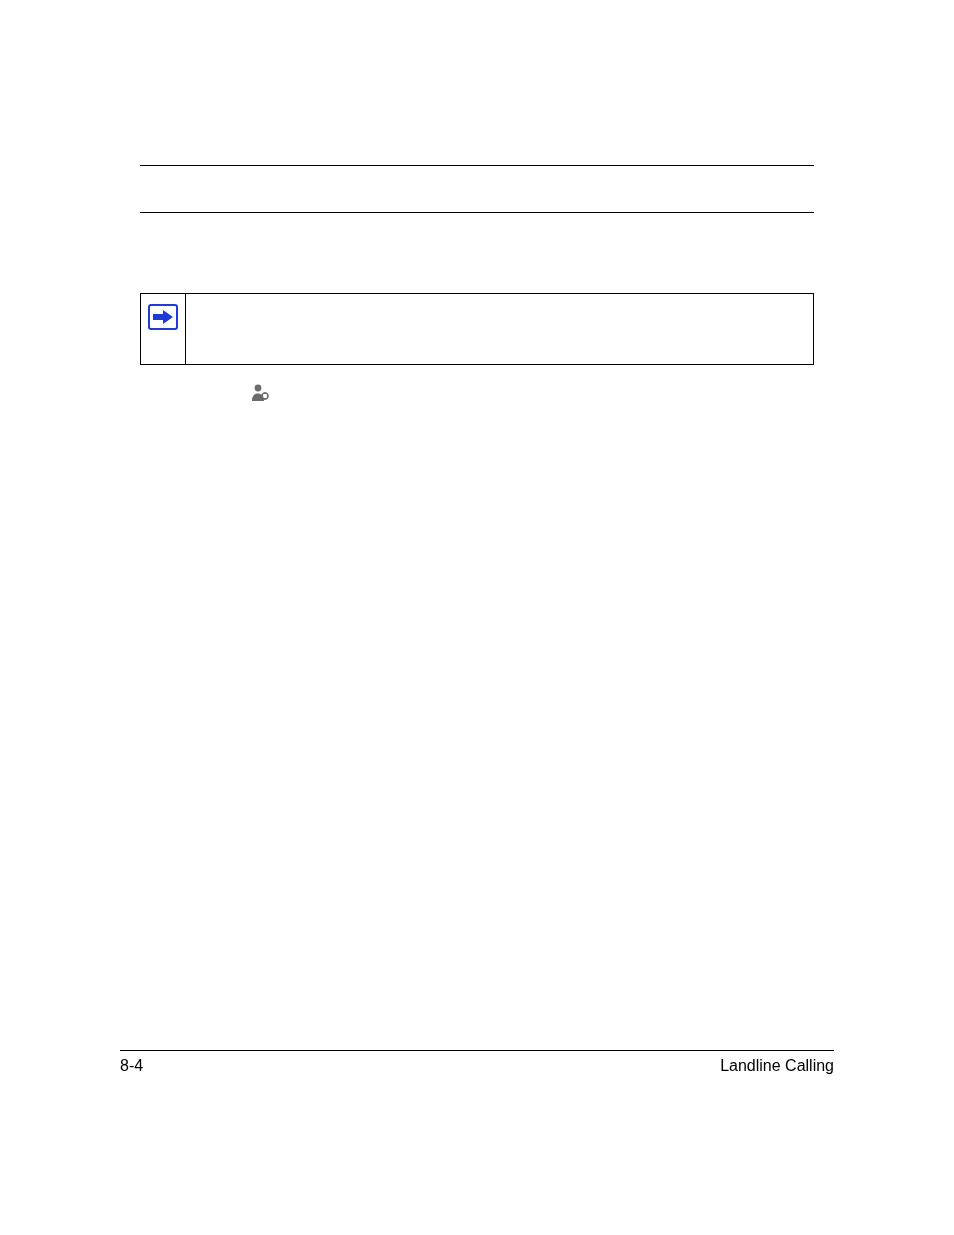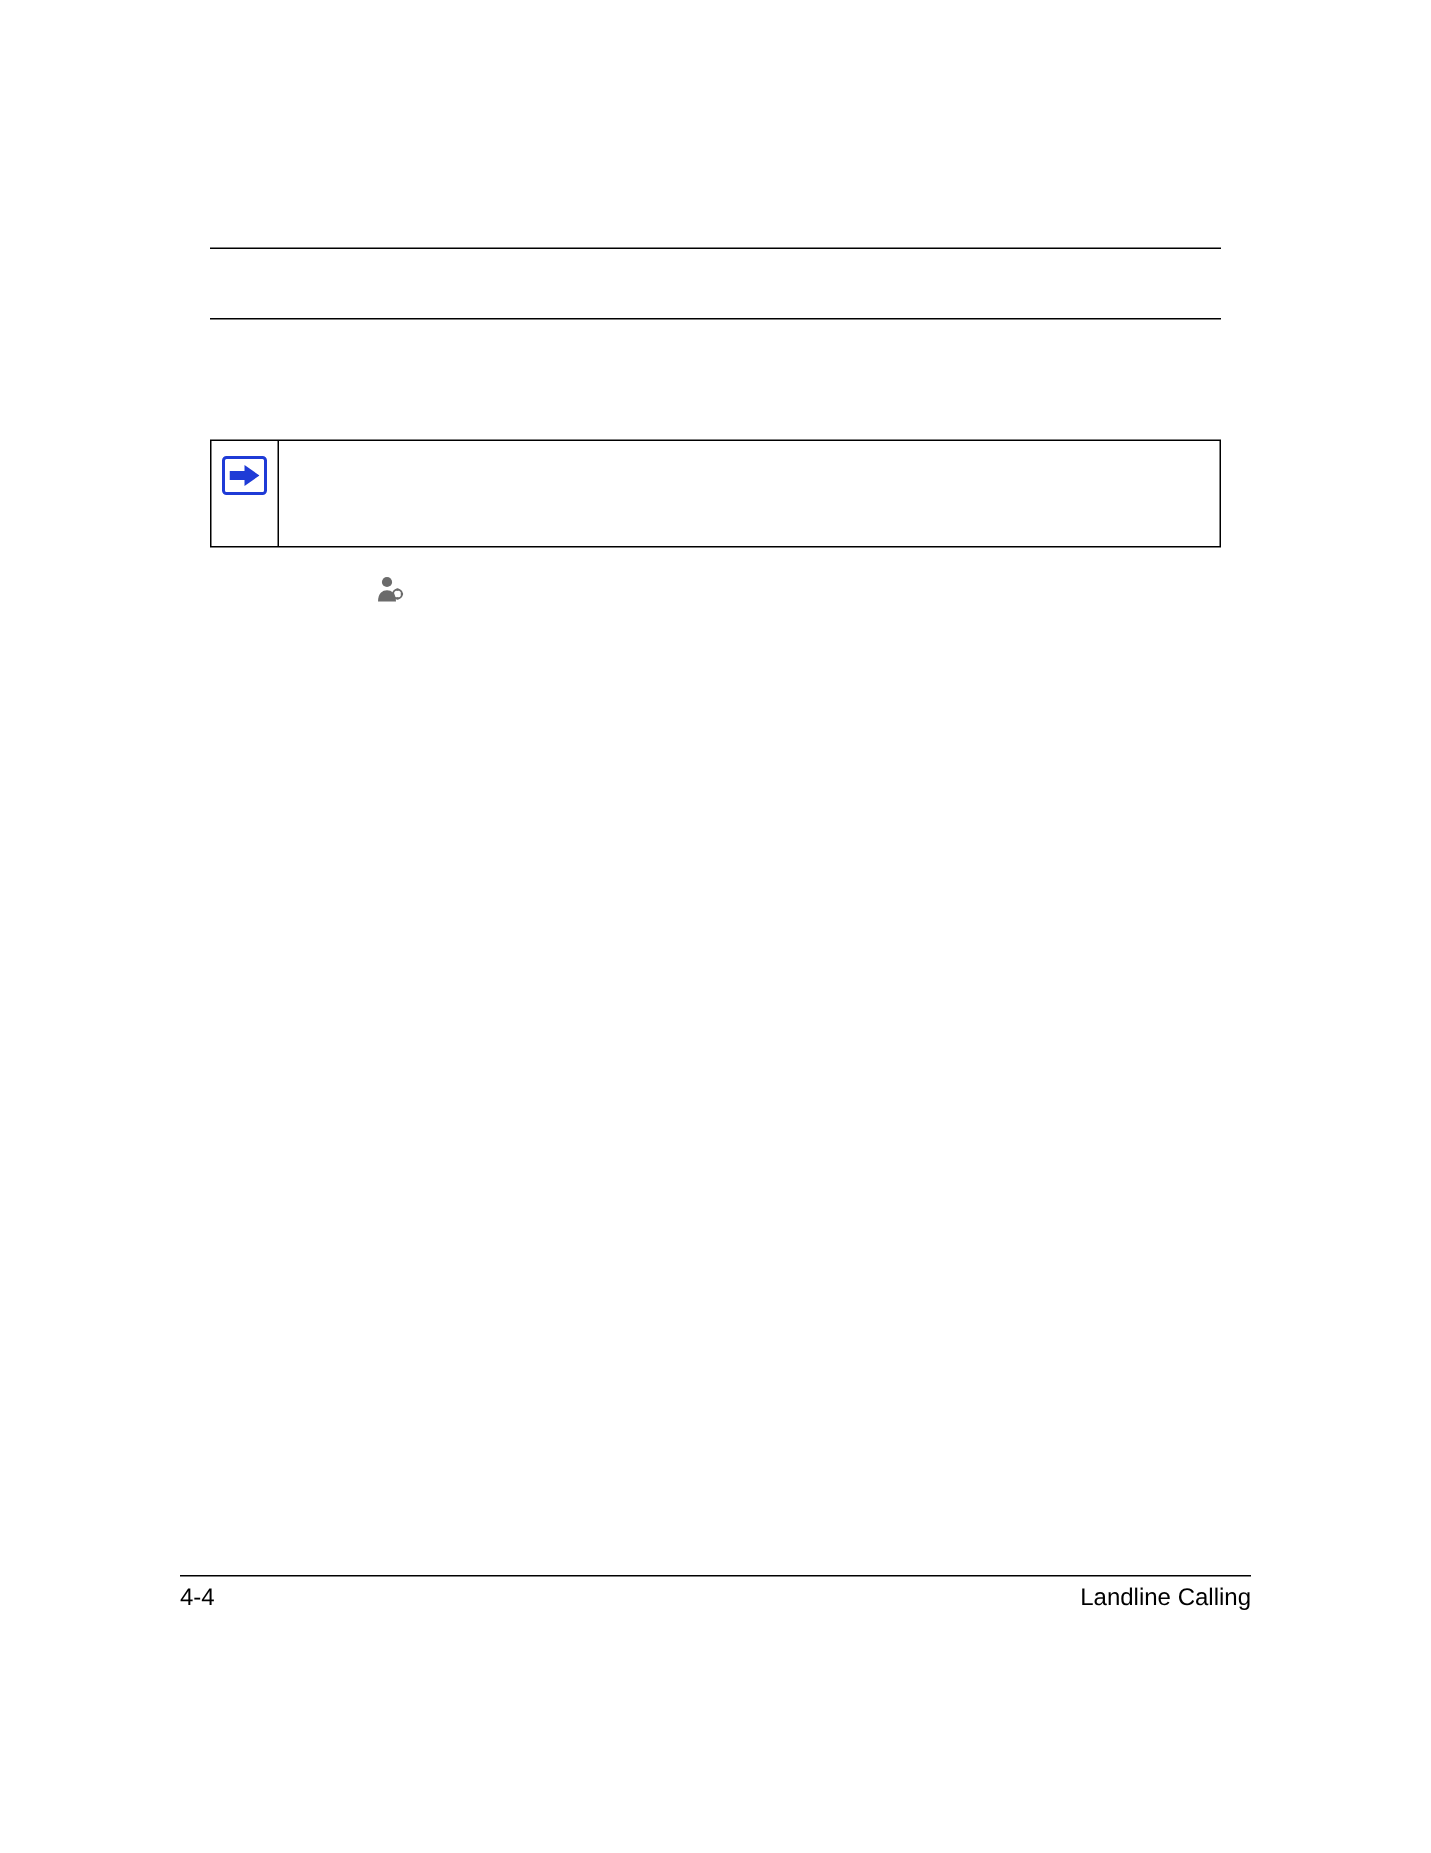--- a/index.html
+++ b/index.html
@@ -122,18 +122,18 @@
         <line x1="15" y1="15.2" x2="15" y2="16.7" stroke="#6b6b6b" stroke-width="1.3"></line>
         <line x1="11.3" y1="13" x2="12.8" y2="13" stroke="#6b6b6b" stroke-width="1.3"></line>
         <line x1="17.2" y1="13" x2="18.7" y2="13" stroke="#6b6b6b" stroke-width="1.3"></line>
       </svg>
     </div>
   </div>
 
   <div class="footer">
     <hr class="footer-line">
     <div class="footer-row">
-      <span>4-4</span>
+      <span>8-4</span>
       <span>Landline Calling</span>
     </div>
   </div>
 
 </div>
 
 </body></html>

